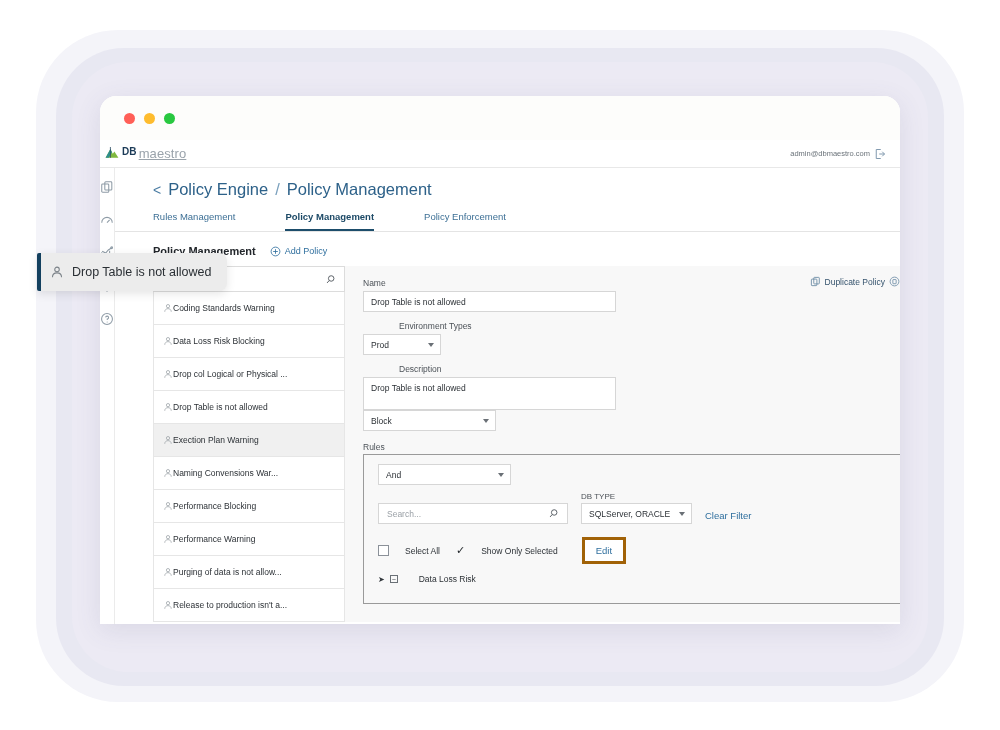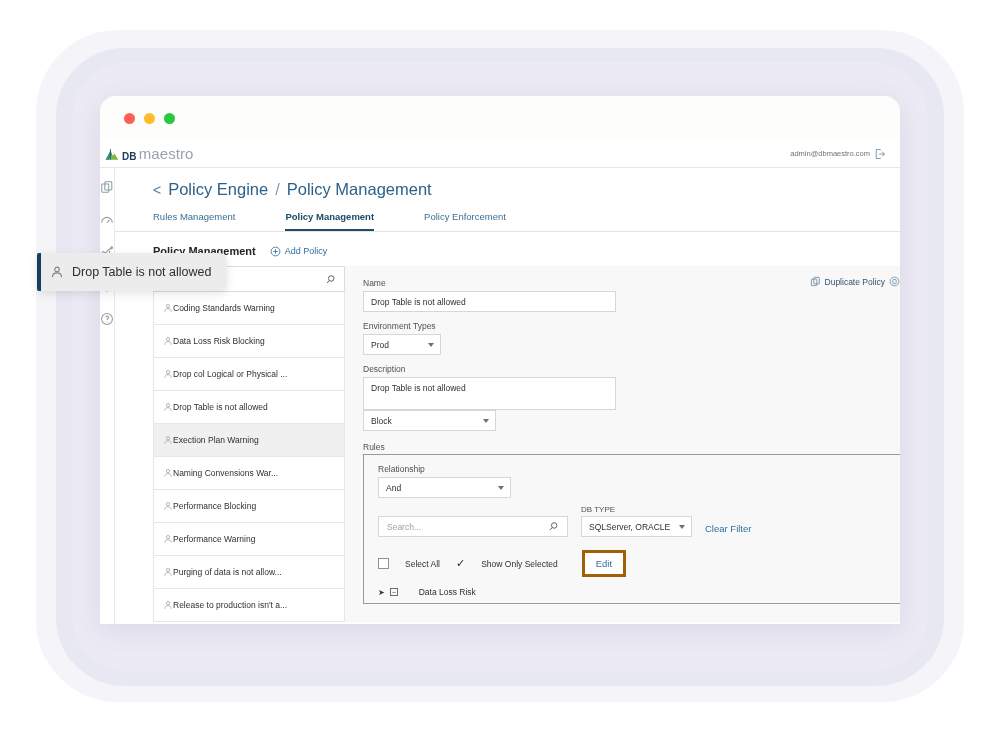--- a/index.html
+++ b/index.html
@@ -54,24 +54,24 @@
   .dot.red { background: #ff5f57; }
   .dot.yellow { background: #febc2e; }
   .dot.green { background: #28c840; }
 
   
   .app-header {
     height: 28px; border-bottom: 1px solid #e8e8e8;
     display: flex; align-items: center; justify-content: space-between;
     padding: 0 14px 0 4px; background: #fff;
   }
-  .logo { display: flex; align-items: flex-end; gap: 2px; }
+  .logo { display: flex; align-items: flex-start; gap: 2px; }
   .logo-mark { width: 16px; height: 14px; }
   .logo-db { font-size: 10px; font-weight: bold; color: #1b3a57; letter-spacing: .1px; }
-  .logo-maestro { font-size: 15px; color: #9aa3ab; letter-spacing: .1px; }
+  .logo-maestro { font-size: 13px; color: #9aa3ab; letter-spacing: .1px; text-decoration: underline; }
   .user-area { display: flex; align-items: center; gap: 4px; }
   .user-email { font-size: 7.5px; color: #6b737a; margin-left: 32px; }
   .logout-icon { width: 12px; height: 12px; color: #7e97ad; }
 
   
   .app-body { display: flex; height: 456px; }
   .iconbar {
     width: 30px; border-right: 1px solid #ebebeb; background: #fff;
     padding-top: 12px; display: flex; flex-direction: column; align-items: center; gap: 19px;
   }
@@ -149,21 +149,21 @@
     position: relative; min-height: 348px;
   }
   .dup-row {
     position: absolute; right: 8px; top: 10px;
     display: flex; align-items: center; gap: 4px;
   }
   .dup-label { font-size: 8.5px; color: #35536d; }
   .dup-icon, .trash-icon { width: 11px; height: 11px; color: #6c8ca5; }
 
   .field-label { font-size: 8.5px; color: #4c5258; margin: 0 0 3px 0; }
-  .field-label.sp { margin-top: 9px; }
+  .field-label.sp { margin-top: 9px; margin-left: 36px; }
   .text-input {
     width: 253px; height: 21px; background: #fff;
     border: 1px solid #d6d6d6; font-size: 8.5px; color: #2b3035;
     padding: 0 7px; display: flex; align-items: center;
   }
   .textarea-input {
     width: 253px; height: 33px; background: #fff;
     border: 1px solid #d6d6d6; font-size: 8.5px; color: #2b3035;
     padding: 5px 7px;
   }
@@ -416,21 +416,20 @@
             <div class="textarea-input">Drop Table is not allowed</div>
 
             <div class="select w-action">
               <span>Block</span>
               <span class="caret"></span>
             </div>
 
             <div class="rules-label">Rules</div>
             <div class="rules-box">
 
-              <div class="field-label">Relationship</div>
               <div class="select w-rel">
                 <span>And</span>
                 <span class="caret"></span>
               </div>
 
               <div class="filter-row">
                 <div class="rsearch">
                   <input type="text" placeholder="Search..." style="">
                   <svg class="search-icon" viewBox="0 0 16 16" fill="none" stroke="currentColor" stroke-width="1.3">
                     <circle cx="9" cy="6.5" r="4"></circle>

